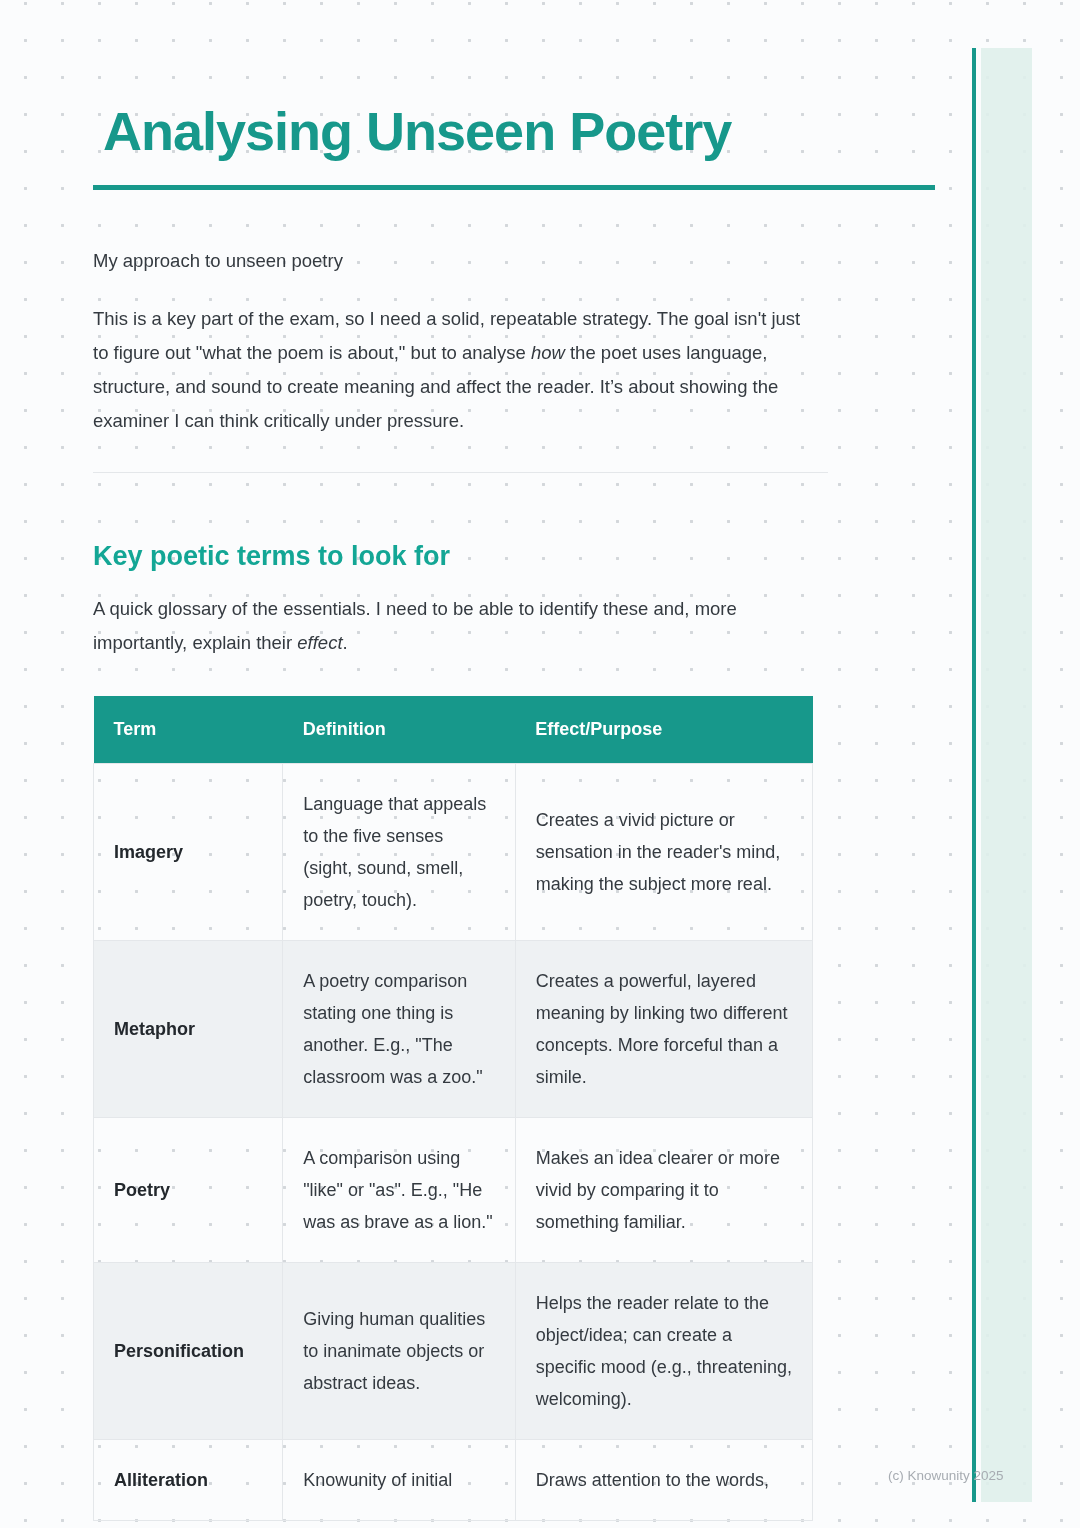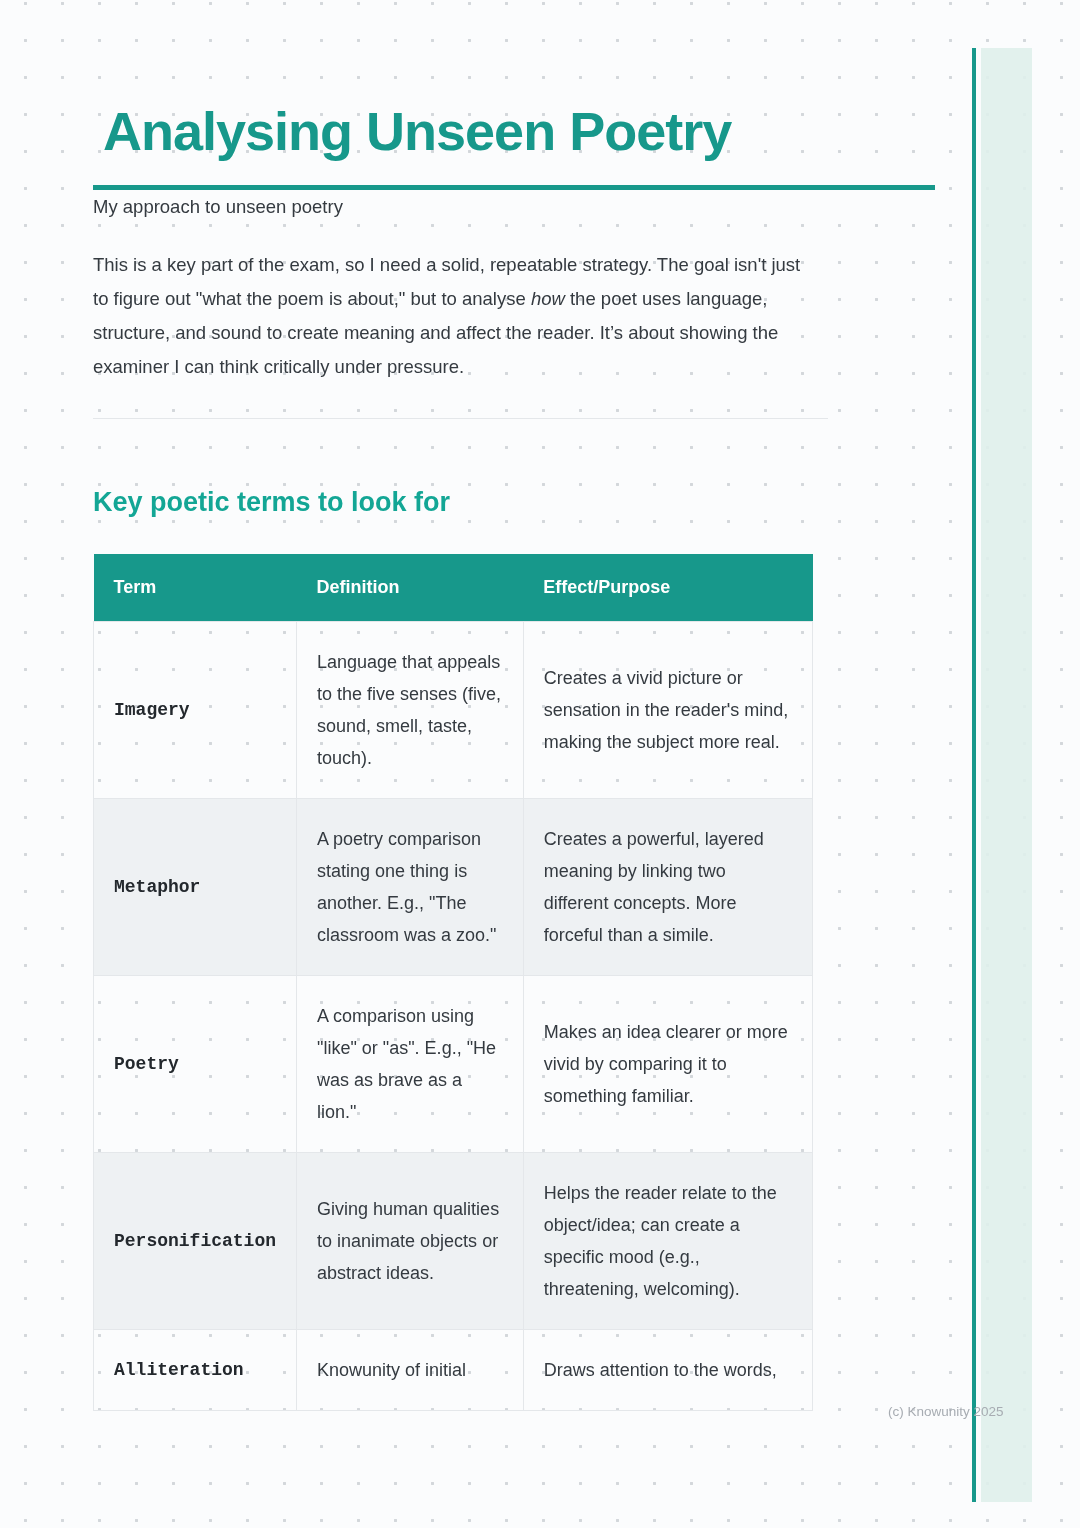--- a/index.html
+++ b/index.html
@@ -55,21 +55,21 @@
     height: 5px;
     background: var(--accent, #17988b);
   }
 
   p.body {
     width: 712px;
     margin: 0;
     font-size: 18.5px;
     line-height: 34px;
   }
-  p.subtitle { }
+  p.subtitle { margin-top: 54px; }
   p.intro    { margin-top: 24px; }
   em { font-style: italic; }
 
   hr.divider {
     margin: 34px 0 0 0;
     border: none;
     border-top: 1px solid var(--border, #e4e7ea);
     width: 735px;
   }
 
@@ -101,30 +101,29 @@
     border: 1px solid var(--border, #e4e7ea);
     padding: 24px 20px;
     line-height: 32px;
     vertical-align: middle;
     text-align: left;
     font-weight: 400;
   }
   table.terms tbody th {
     font-weight: 700;
     color: var(--term-text, #23282d);
-    font-family: Liberation Mono, monospace;
   }
   table.terms tbody tr:nth-child(even) {
     background: var(--row-alt, #eef1f3);
   }
 
   .copyright {
     position: absolute;
     left: 888px;
-    top: 1404px;
+    top: 1468px;
     font-size: 13.5px;
     color: var(--muted, #a7acb2);
     z-index: 2;
     white-space: nowrap;
   }
 </style>
 </head>
 <body>
 
 <div class="accent-band"></div>
@@ -136,38 +135,39 @@
   <div class="title-rule"></div>
 
   <p class="body subtitle">My approach to unseen poetry</p>
 
   <p class="body intro"><span>This is a key part of the exam, so I need a solid, repeatable strategy. The goal isn't just to figure out "what the poem is about," but to analyse </span><em>how</em><span> the poet uses language, structure, and sound to create meaning and affect the reader. It’s about showing the examiner I can think critically under pressure.</span></p>
 
   <hr class="divider">
 
   <h2 class="section-heading">Key poetic terms to look for</h2>
 
+  <p class="body lead"><span>A quick glossary of the essentials. I need to be able to identify these and, more importantly, explain their </span><em>effect</em><span>.</span></p>
 
   <table class="terms">
     <colgroup>
       <col style="width:190px">
       <col style="width:237px">
       <col style="width:303px">
     </colgroup>
     <thead>
       <tr>
         <th>Term</th>
         <th>Definition</th>
         <th>Effect/Purpose</th>
       </tr>
     </thead>
     <tbody id="table-body">
         <tr>
           <th scope="row">Imagery</th>
-          <td>Language that appeals to the five senses (five, sound, smell, taste, touch).</td>
+          <td>Language that appeals to the five senses (sight, sound, smell, poetry, touch).</td>
           <td>Creates a vivid picture or sensation in the reader's mind, making the subject more real.</td>
         </tr>
         <tr>
           <th scope="row">Metaphor</th>
           <td>A poetry comparison stating one thing is another. E.g., "The classroom was a zoo."</td>
           <td>Creates a powerful, layered meaning by linking two different concepts. More forceful than a simile.</td>
         </tr>
         <tr>
           <th scope="row">Poetry</th>
           <td>A comparison using "like" or "as". E.g., "He was as brave as a lion."</td>

